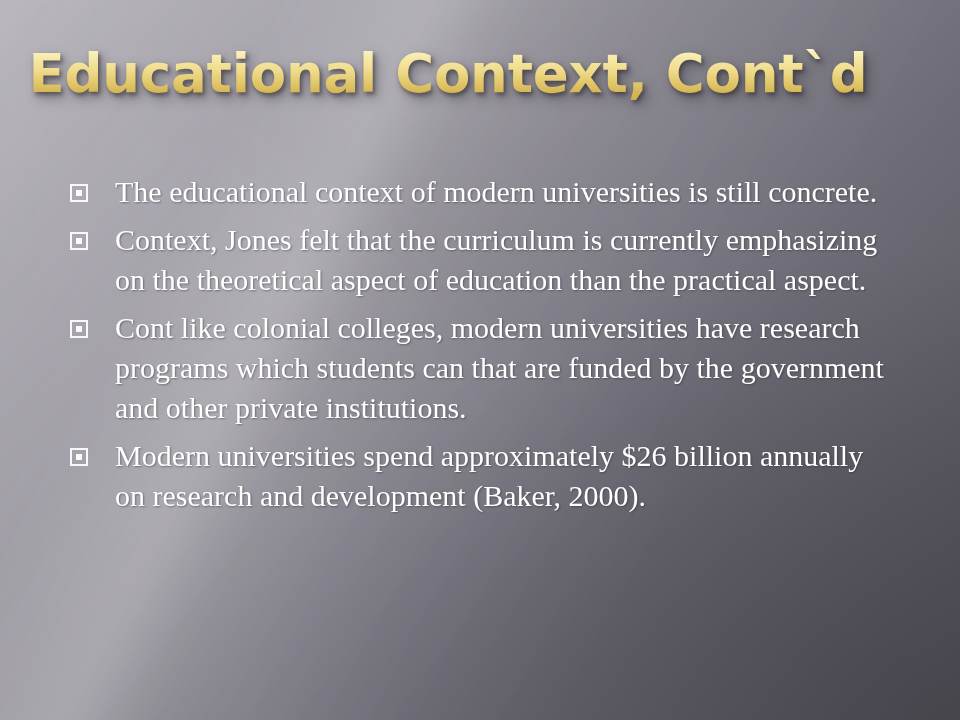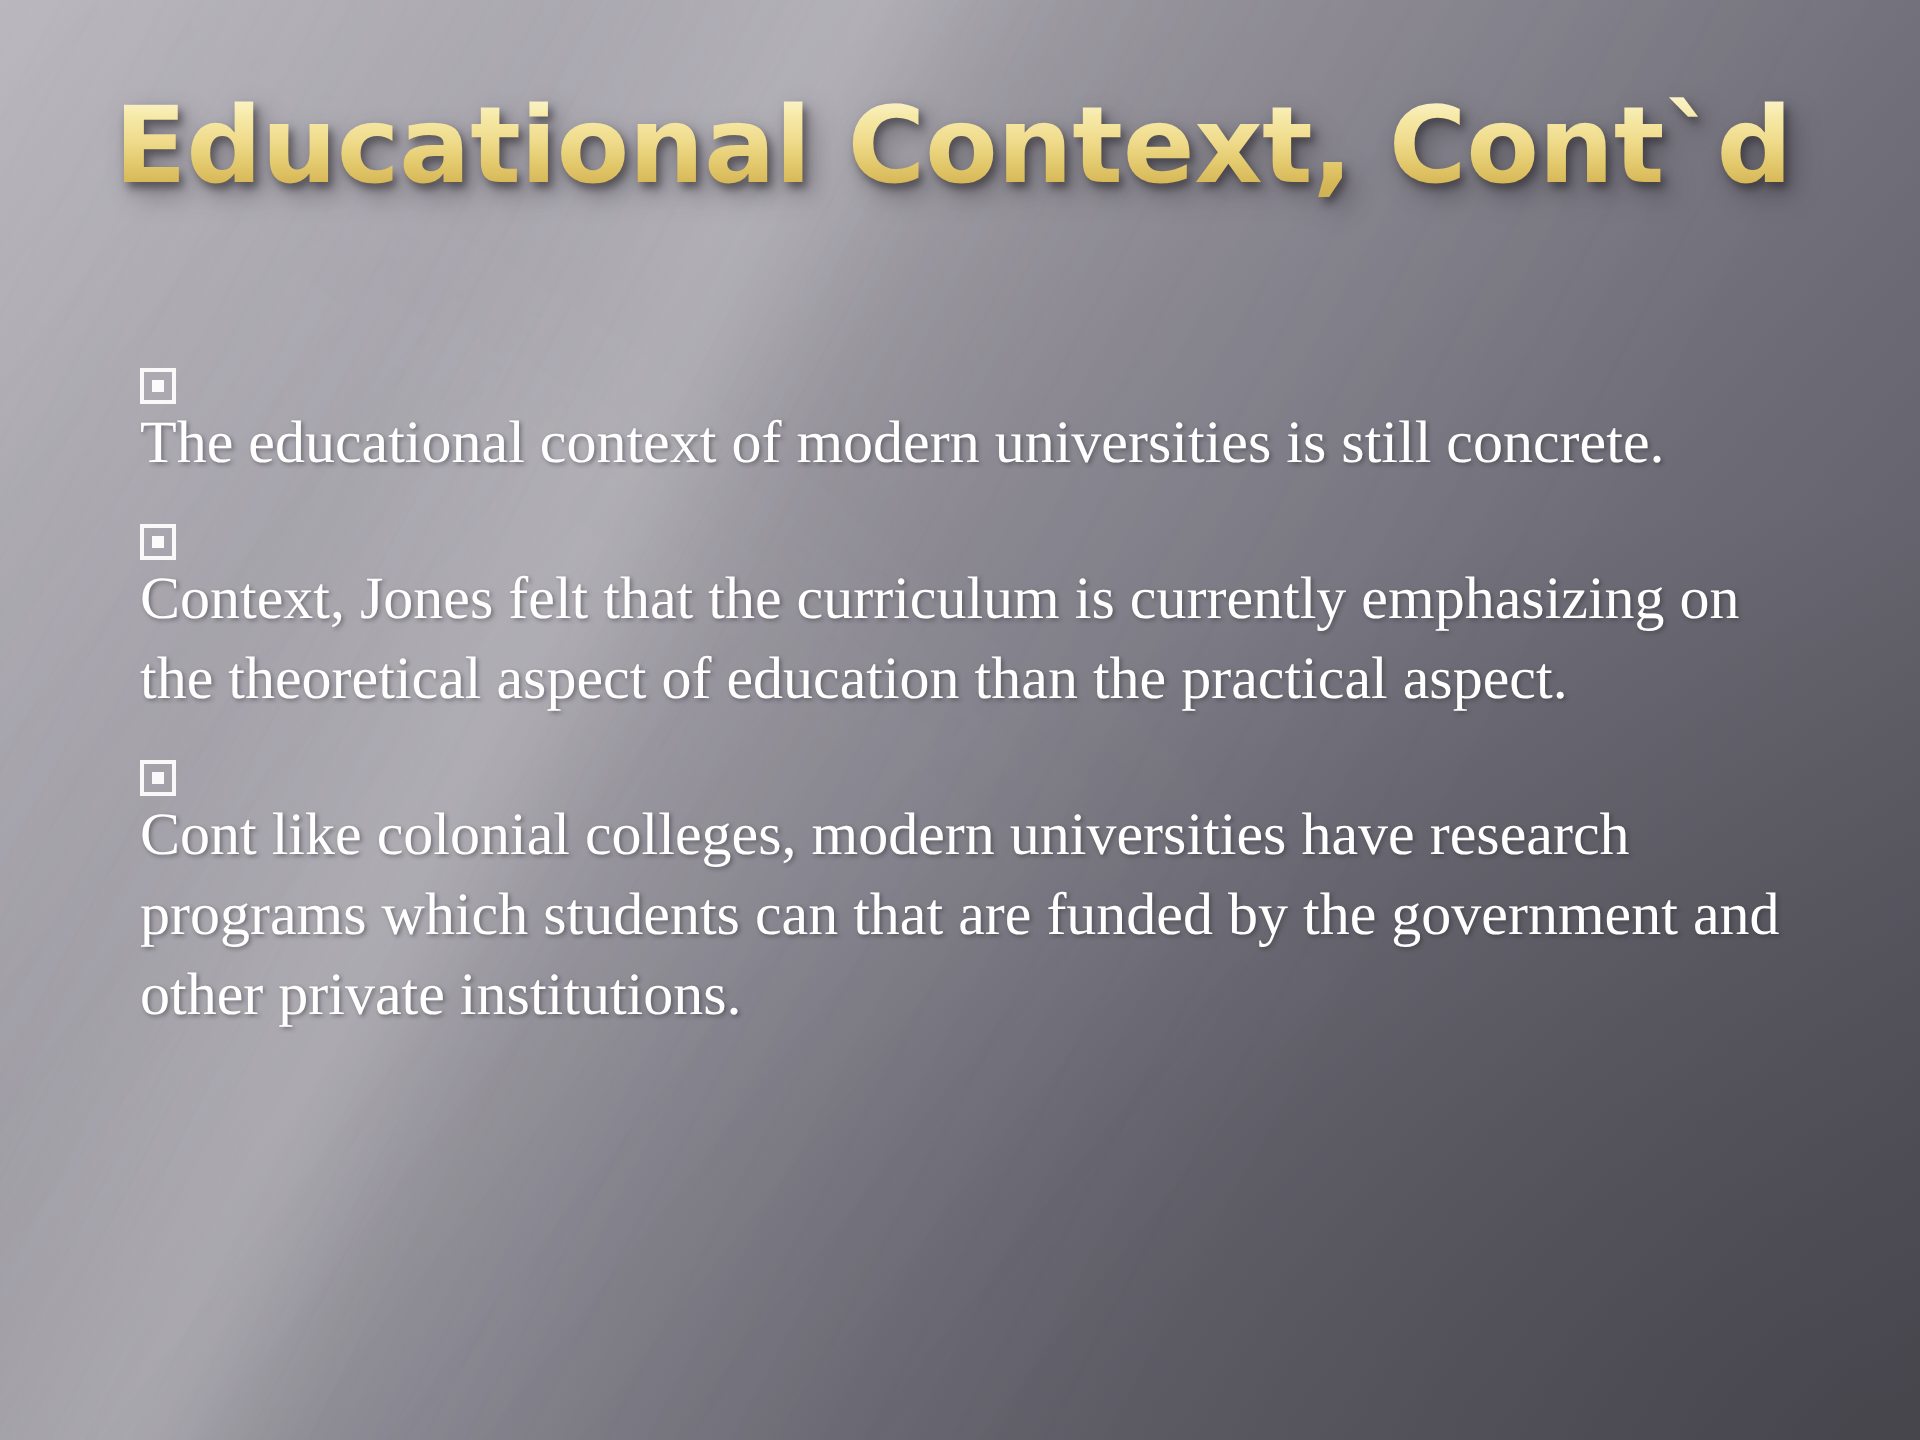--- a/index.html
+++ b/index.html
@@ -95,21 +95,21 @@
       rgba(40,38,44,0.00) 62%);
     pointer-events: none;
   }
 
   
   .title-block {
     position: absolute;
     left: 0;
     top: 46px;
     width: 896px;
-    text-align: right;
+    text-align: center;
   }
 
   .slide-title {
     display: inline-block;
     font-family: "DejaVu Sans", "Liberation Sans", sans-serif;
     font-weight: bold;
     font-size: 53px;
     line-height: 1.05;
     letter-spacing: -0.2px;
     background: linear-gradient(180deg,
@@ -134,21 +134,20 @@
     position: absolute;
     left: 70px;
     top: 172px;
     width: 830px;
   }
 
   .bullet-row {
     display: flex;
     align-items: flex-start;
     margin-bottom: 8px;
-    flex-direction: column;
   }
 
   .bullet-marker {
     flex: 0 0 auto;
     width: 18px;
     height: 18px;
     margin-top: 12px;
     margin-right: 27px;
     box-sizing: border-box;
     border: 2px solid rgba(255,255,255,0.93);
@@ -200,15 +199,19 @@
     <div class="bullet-row">
       <span class="bullet-marker"></span>
       <span class="bullet-text">Context, Jones felt that the curriculum is currently emphasizing on the theoretical aspect of education than the practical aspect.</span>
     </div>
 
     <div class="bullet-row">
       <span class="bullet-marker"></span>
       <span class="bullet-text">Cont like colonial colleges, modern universities have research programs which students can that are funded by the government and other private institutions.</span>
     </div>
 
+    <div class="bullet-row">
+      <span class="bullet-marker"></span>
+      <span class="bullet-text">Modern universities spend approximately $26 billion annually on research and development (Baker, 2000).</span>
+    </div>
 
   </div>
 </div>
 
 </body></html>

